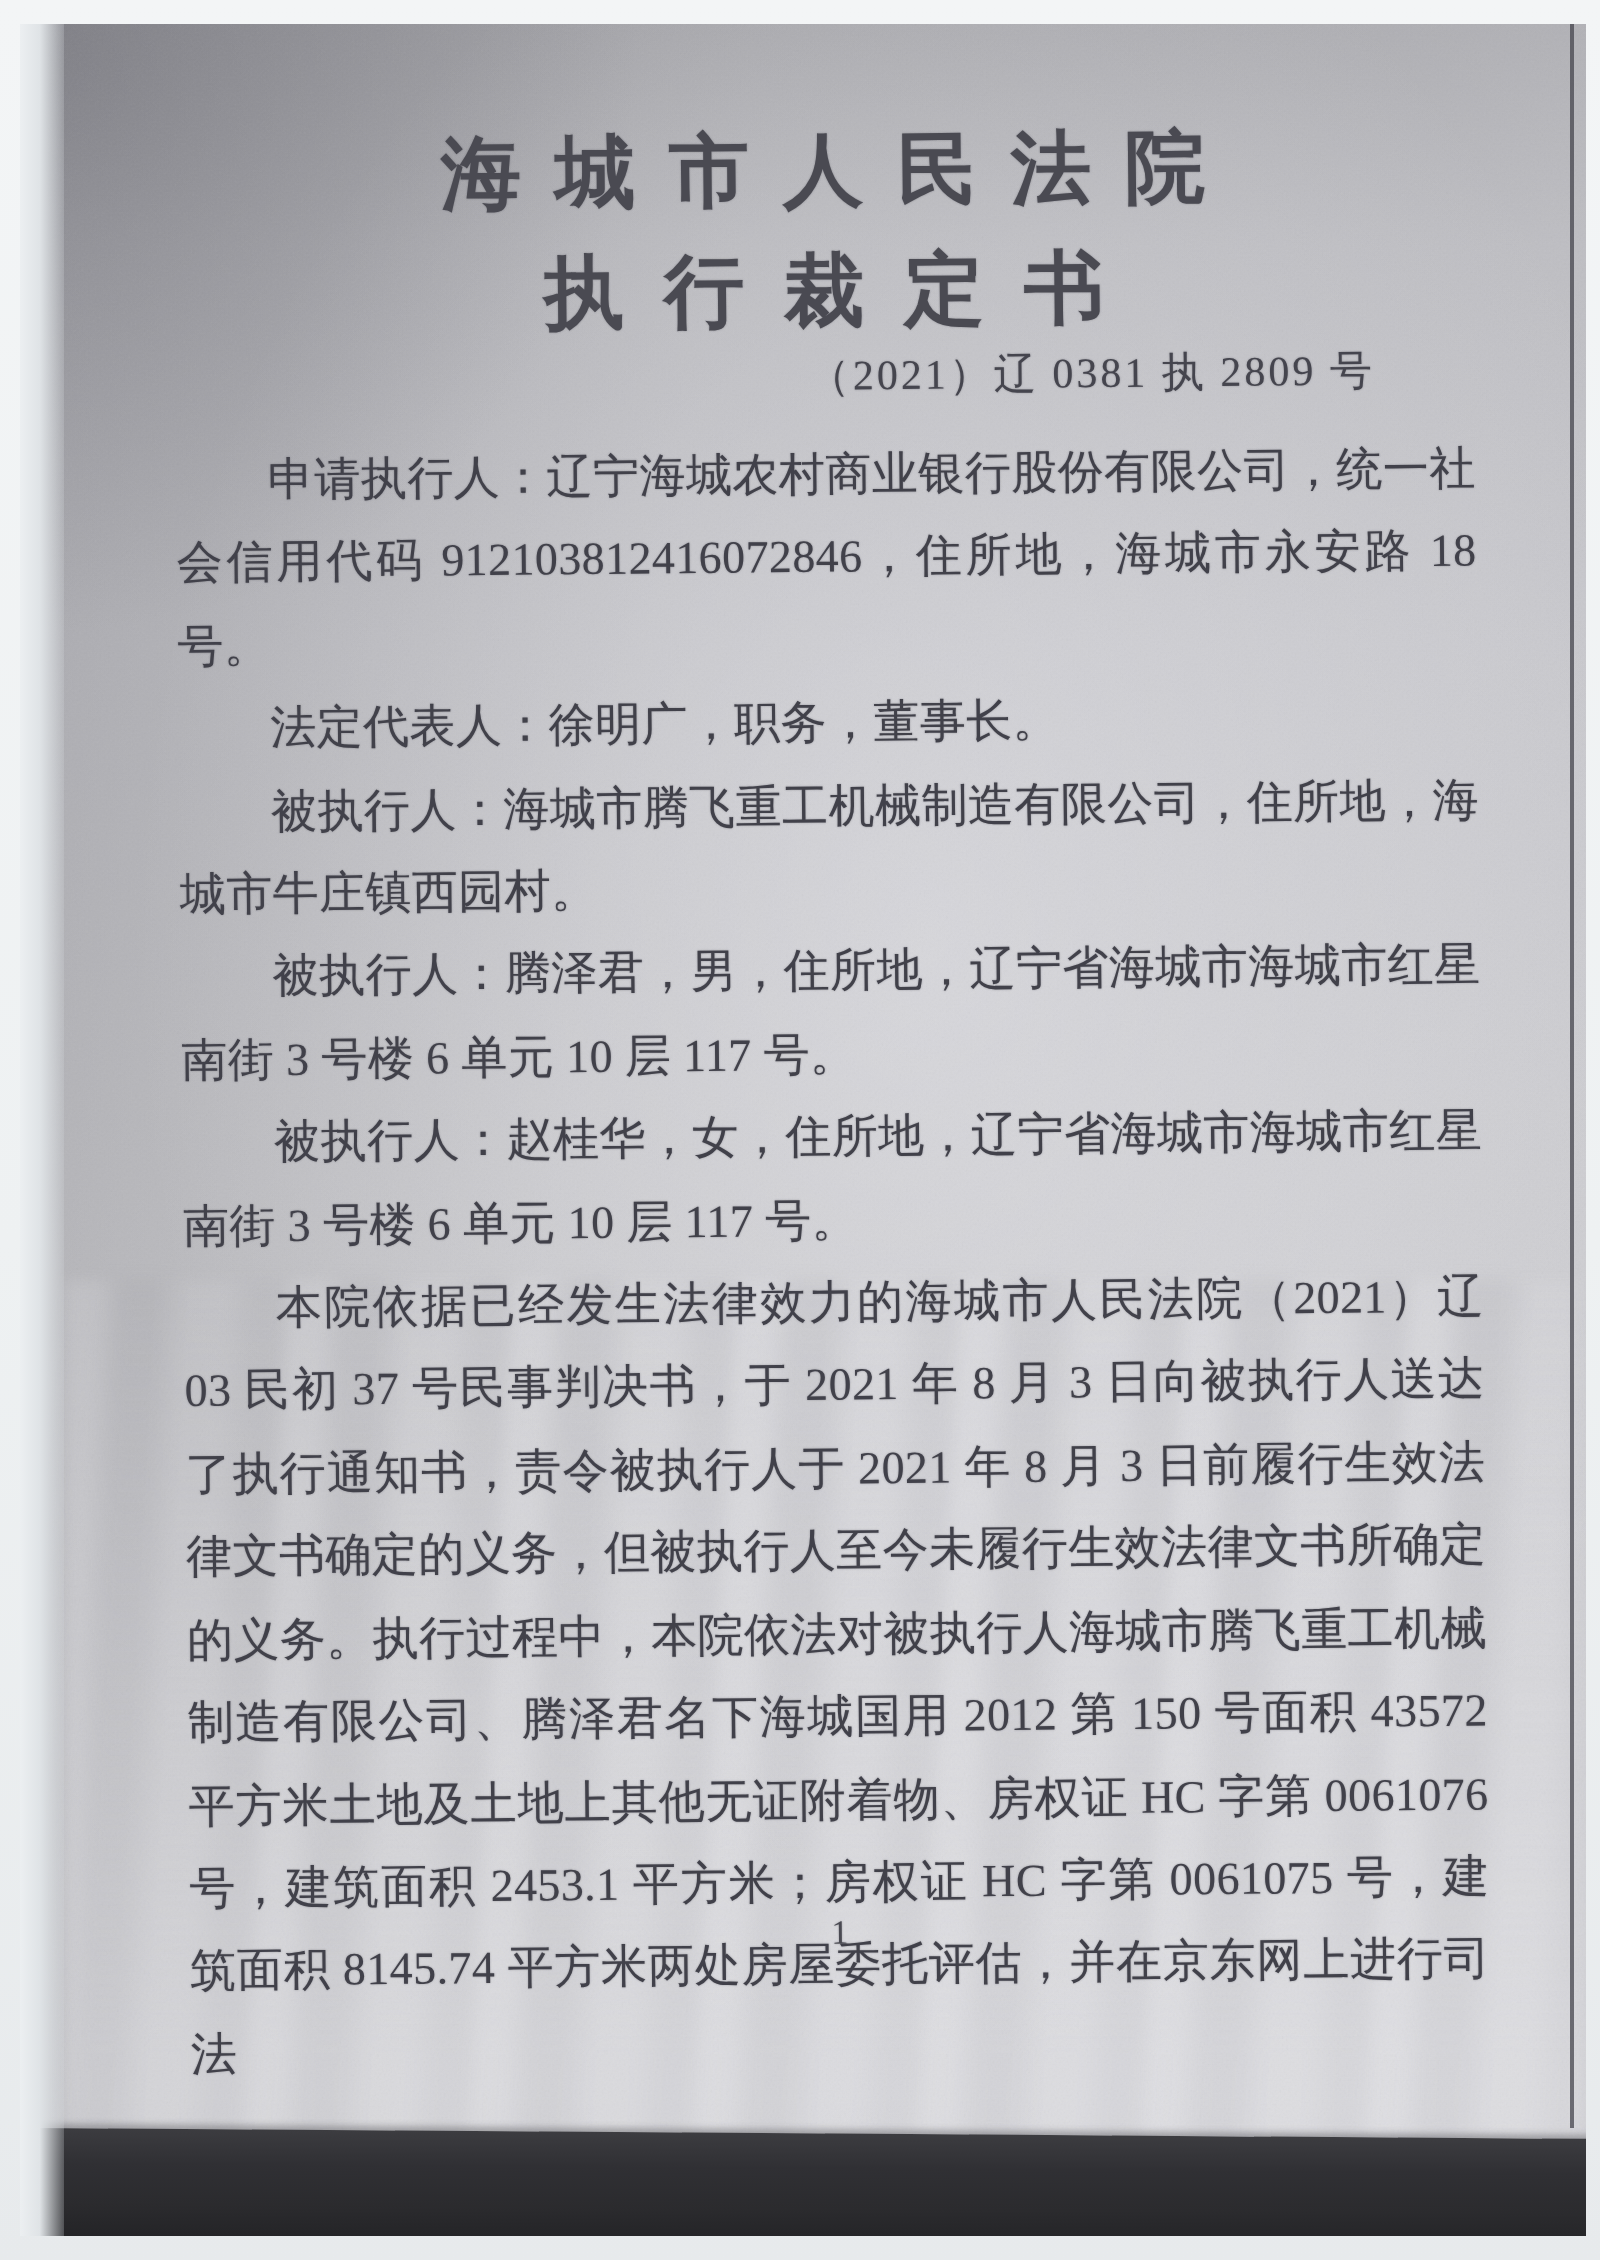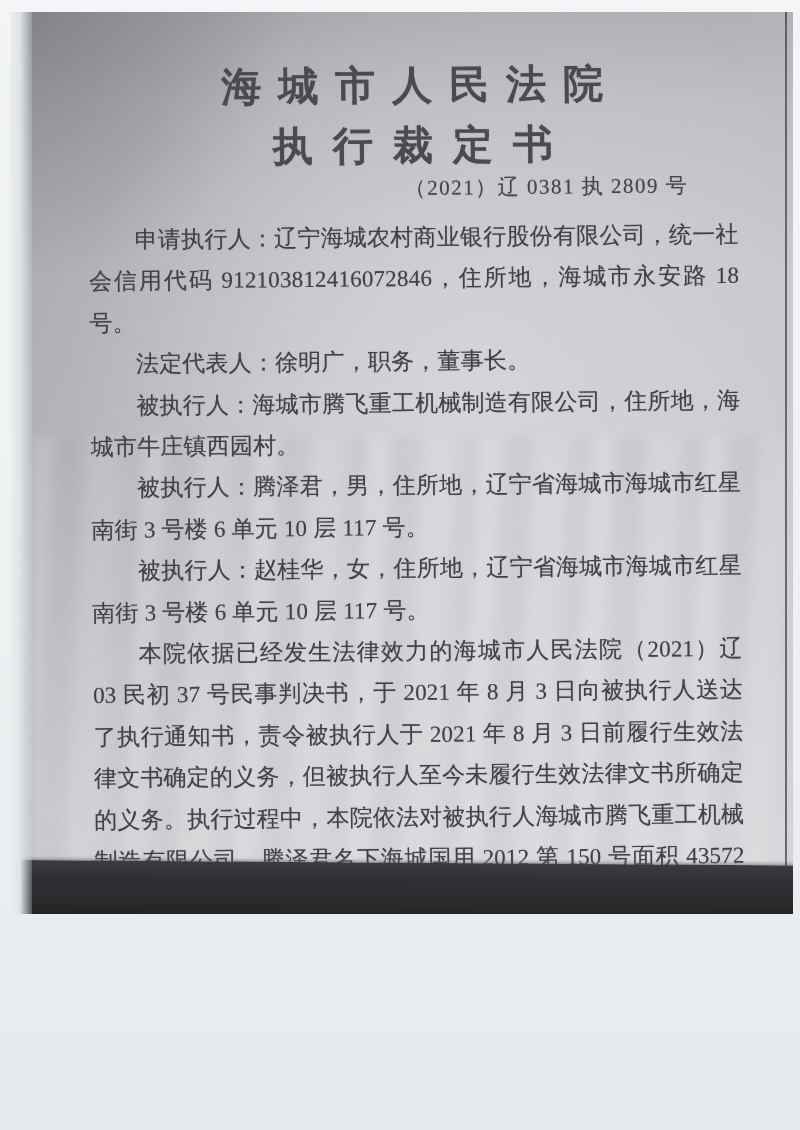--- a/index.html
+++ b/index.html
@@ -14,21 +14,21 @@
   .stage {
     position: relative;
     width: 800px; height: 1130px;
     background: linear-gradient(180deg, #f3f5f6 0%, #eef1f2 55%, #e7eaec 100%);
   }
 
   
   .scan {
     position: absolute;
     left: 10px; top: 12px;
-    width: 783px; height: 902px;
+    width: 783px; height: 1106px;
     overflow: hidden;
     background:
       radial-gradient(circle at 2% 1%, rgba(70,70,80,0.28), rgba(70,70,80,0) 22%),
       radial-gradient(ellipse at 58% 42%, rgba(235,235,240,0.45), rgba(235,235,240,0) 62%),
       linear-gradient(100deg, rgba(110,110,118,0.30) 0%, rgba(170,170,178,0.10) 38%, rgba(215,215,222,0.22) 80%),
       linear-gradient(180deg, #a7a7ab 0%, #b7b7bb 10%, #c2c2c6 28%, #c8c8cb 52%, #cdcdd0 76%, #cfcfd2 94%, #c9c9cc 100%);
   }
 
   
   .left-strip {

